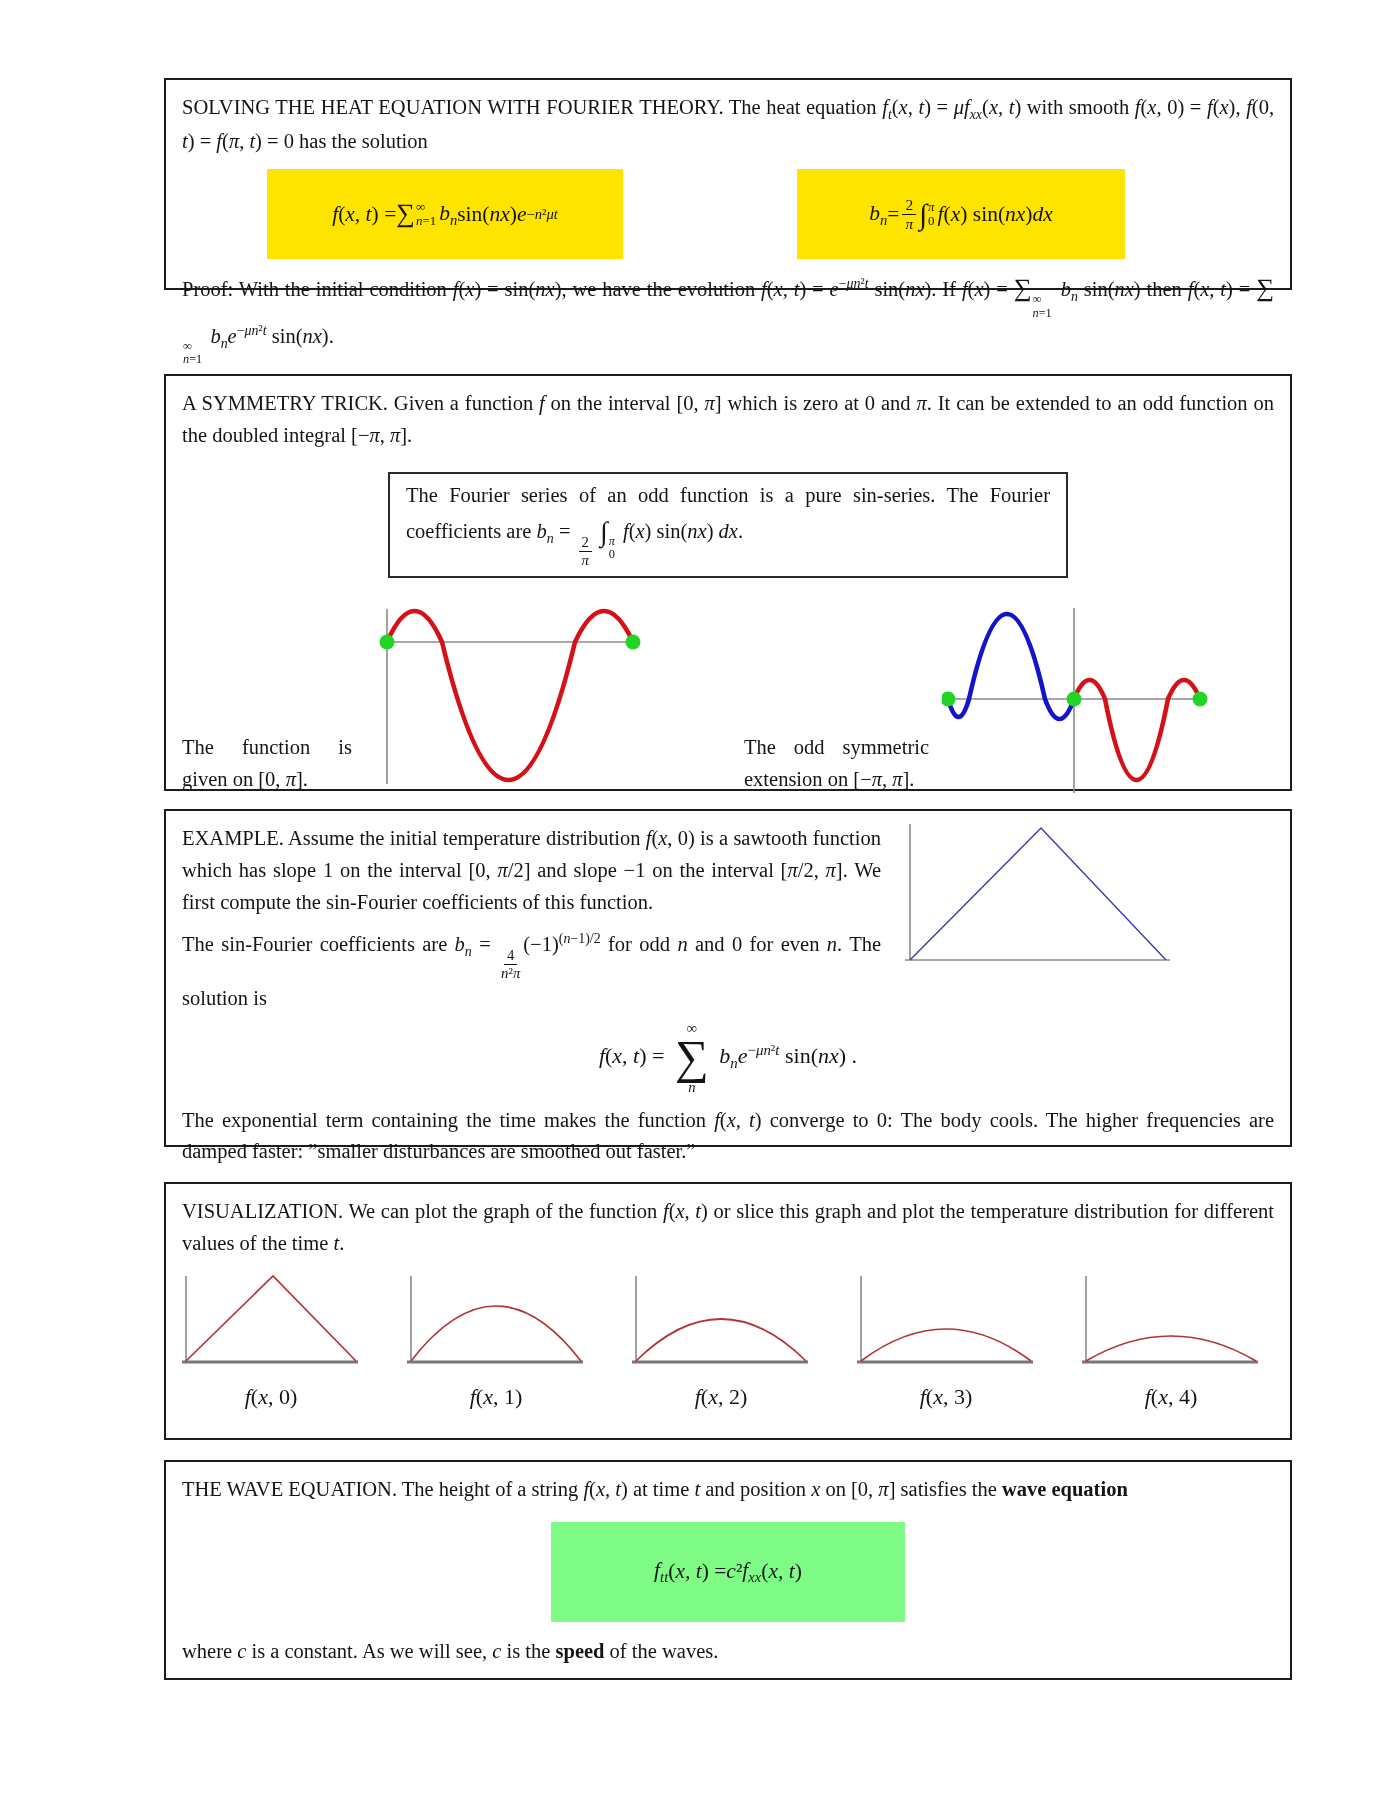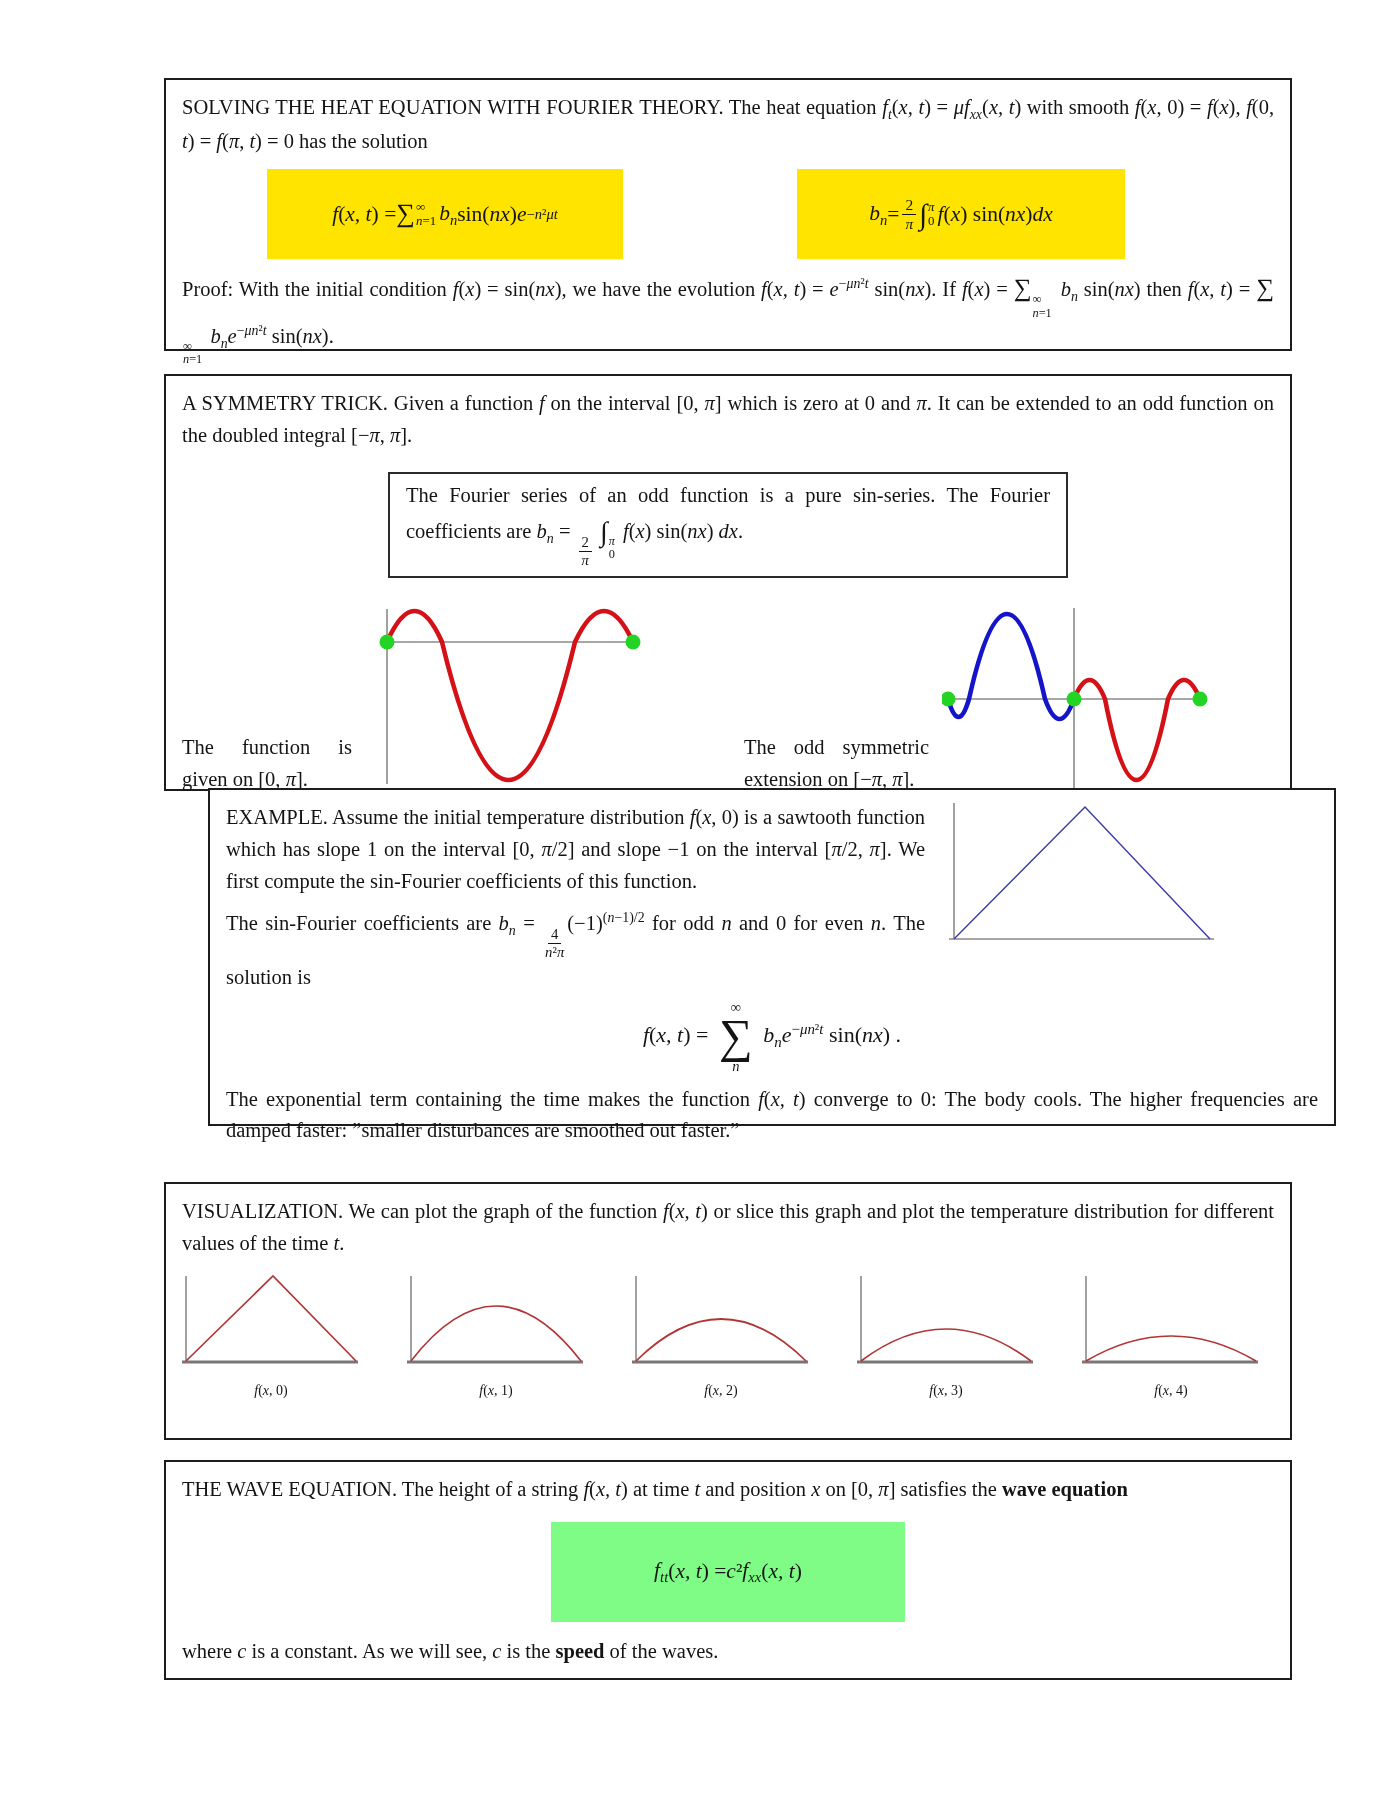--- a/index.html
+++ b/index.html
@@ -42,36 +42,36 @@
   .cap-left{width:170px;}
   .cap-right{width:185px;margin-left:103px;}
   .fn-svg{margin-left:19px;}
   .ext-svg{margin-left:13px;}
   
   .tri-float{float:right;width:265px;margin:-2px 104px 8px 24px;}
   .display-formula{text-align:center;font-size:22px;margin:6px 0 10px;}
   
   .slice-row{display:flex;gap:47px;margin:14px 0 0 0;}
   .slice{display:flex;flex-direction:column;align-items:center;width:178px;}
-  .slice-label{margin-top:10px;font-size:14px;}
+  .slice-label{margin-top:10px;font-size:22px;}
   
   .hl-green{background:var(--highlight-green);width:354px;height:100px;margin:16px auto 14px;}
   
   .axis{stroke:var(--axis-gray);stroke-width:1.6;fill:none;}
   .axis-thick{stroke:#777777;stroke-width:3;fill:none;}
   .curve-red{stroke:var(--curve-red);stroke-width:4.6;fill:none;stroke-linecap:round;}
   .curve-blue{stroke:var(--curve-blue);stroke-width:4.6;fill:none;stroke-linecap:round;}
   .curve-navy{stroke:var(--curve-navy);stroke-width:1.4;fill:none;}
   .curve-thin-red{stroke:var(--plot-red);stroke-width:1.7;fill:none;}
   .dot{fill:var(--dot-green);}
 </style>
 </head>
 <body>
 
-<section class="box" style="top:78px;height:273px;">
+<section class="box" style="top:78px;height:212px;">
   <p class="para">SOLVING THE HEAT EQUATION WITH FOURIER THEORY. The heat equation <i>f<sub>t</sub></i>(<i>x, t</i>) = <i>μf<sub>xx</sub></i>(<i>x, t</i>) with smooth <i>f</i>(<i>x</i>, 0) = <i>f</i>(<i>x</i>), <i>f</i>(0, <i>t</i>) = <i>f</i>(<i>π</i>, <i>t</i>) = 0 has the solution</p>
   <div class="formula-row">
     <div class="hl hl-yellow y1"><i>f</i>(<i>x, t</i>) = <span class="sum">∑</span><span class="ss">
           <span>∞</span>
           <span><i>n</i>=1</span>
         </span> <i>b<sub>n</sub></i> sin(<i>nx</i>)<i>e</i><sup>−<i>n</i>²<i>μt</i></sup></div>
     <div class="hl hl-yellow y2"><i>b<sub>n</sub></i> = <span class="frac">
           <span class="num">2</span>
           <span><i>π</i></span>
         </span> <span class="intg">∫</span><span class="ss">
@@ -112,21 +112,21 @@
       <line class="axis" x1="4" y1="93" x2="260" y2="93"></line>
       <path class="curve-blue" d="M 6,93 Q 16.5,129 27,93 Q 65,-77 103,93 Q 117.5,133 132,93"></path>
       <path class="curve-red" d="M 132,93 Q 147.5,55 163,93 Q 194.5,255 226,93 Q 242,55 258,93"></path>
       <circle class="dot" cx="6" cy="93" r="7.5"></circle>
       <circle class="dot" cx="132" cy="93" r="7.5"></circle>
       <circle class="dot" cx="258" cy="93" r="7.5"></circle>
     </svg>
   </div>
 </section>
 
-<section class="box" style="top:788px;height:338px;margin-left:44px;">
+<section class="box" style="top:809px;height:338px;">
   <svg class="tri-float" width="265" height="145" viewBox="0 0 265 145">
     <line class="axis" x1="5" y1="3" x2="5" y2="139"></line>
     <line class="axis" x1="0" y1="139" x2="265" y2="139"></line>
     <path class="curve-navy" d="M 5,139 L 136,7 L 261,139"></path>
   </svg>
   <p class="para">EXAMPLE. Assume the initial temperature distribution <i>f</i>(<i>x</i>, 0) is a sawtooth function which has slope 1 on the interval [0, <i>π</i>/2] and slope −1 on the interval [<i>π</i>/2, <i>π</i>].  We first compute the sin-Fourier coefficients of this function.</p>
   <p class="para" style="margin-top:10px;">The sin-Fourier coefficients are <i>b<sub>n</sub></i> = <span class="frac">
         <span class="num">4</span>
         <span><i>n</i>²<i>π</i></span>
       </span>(−1)<sup>(<i>n</i>−1)/2</sup> for odd <i>n</i> and 0 for even <i>n</i>.  The solution is</p>

